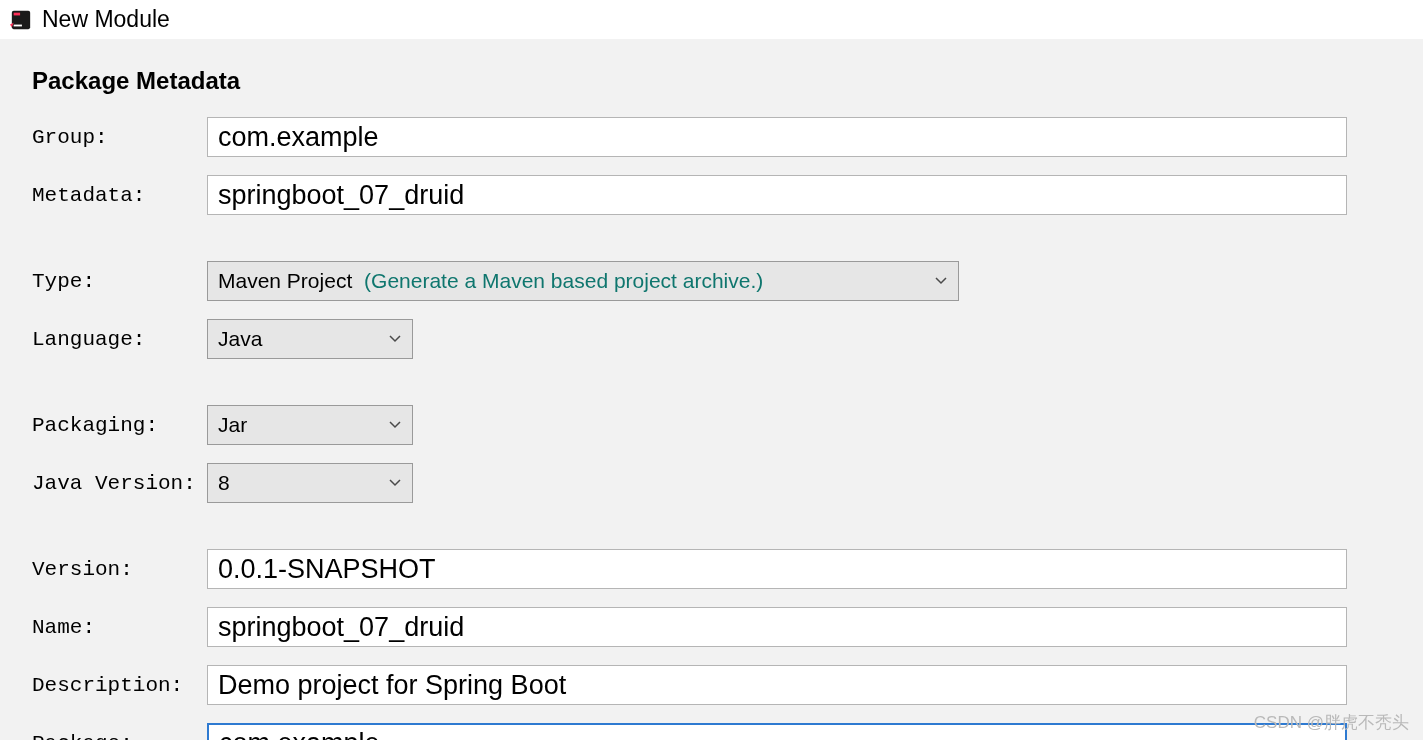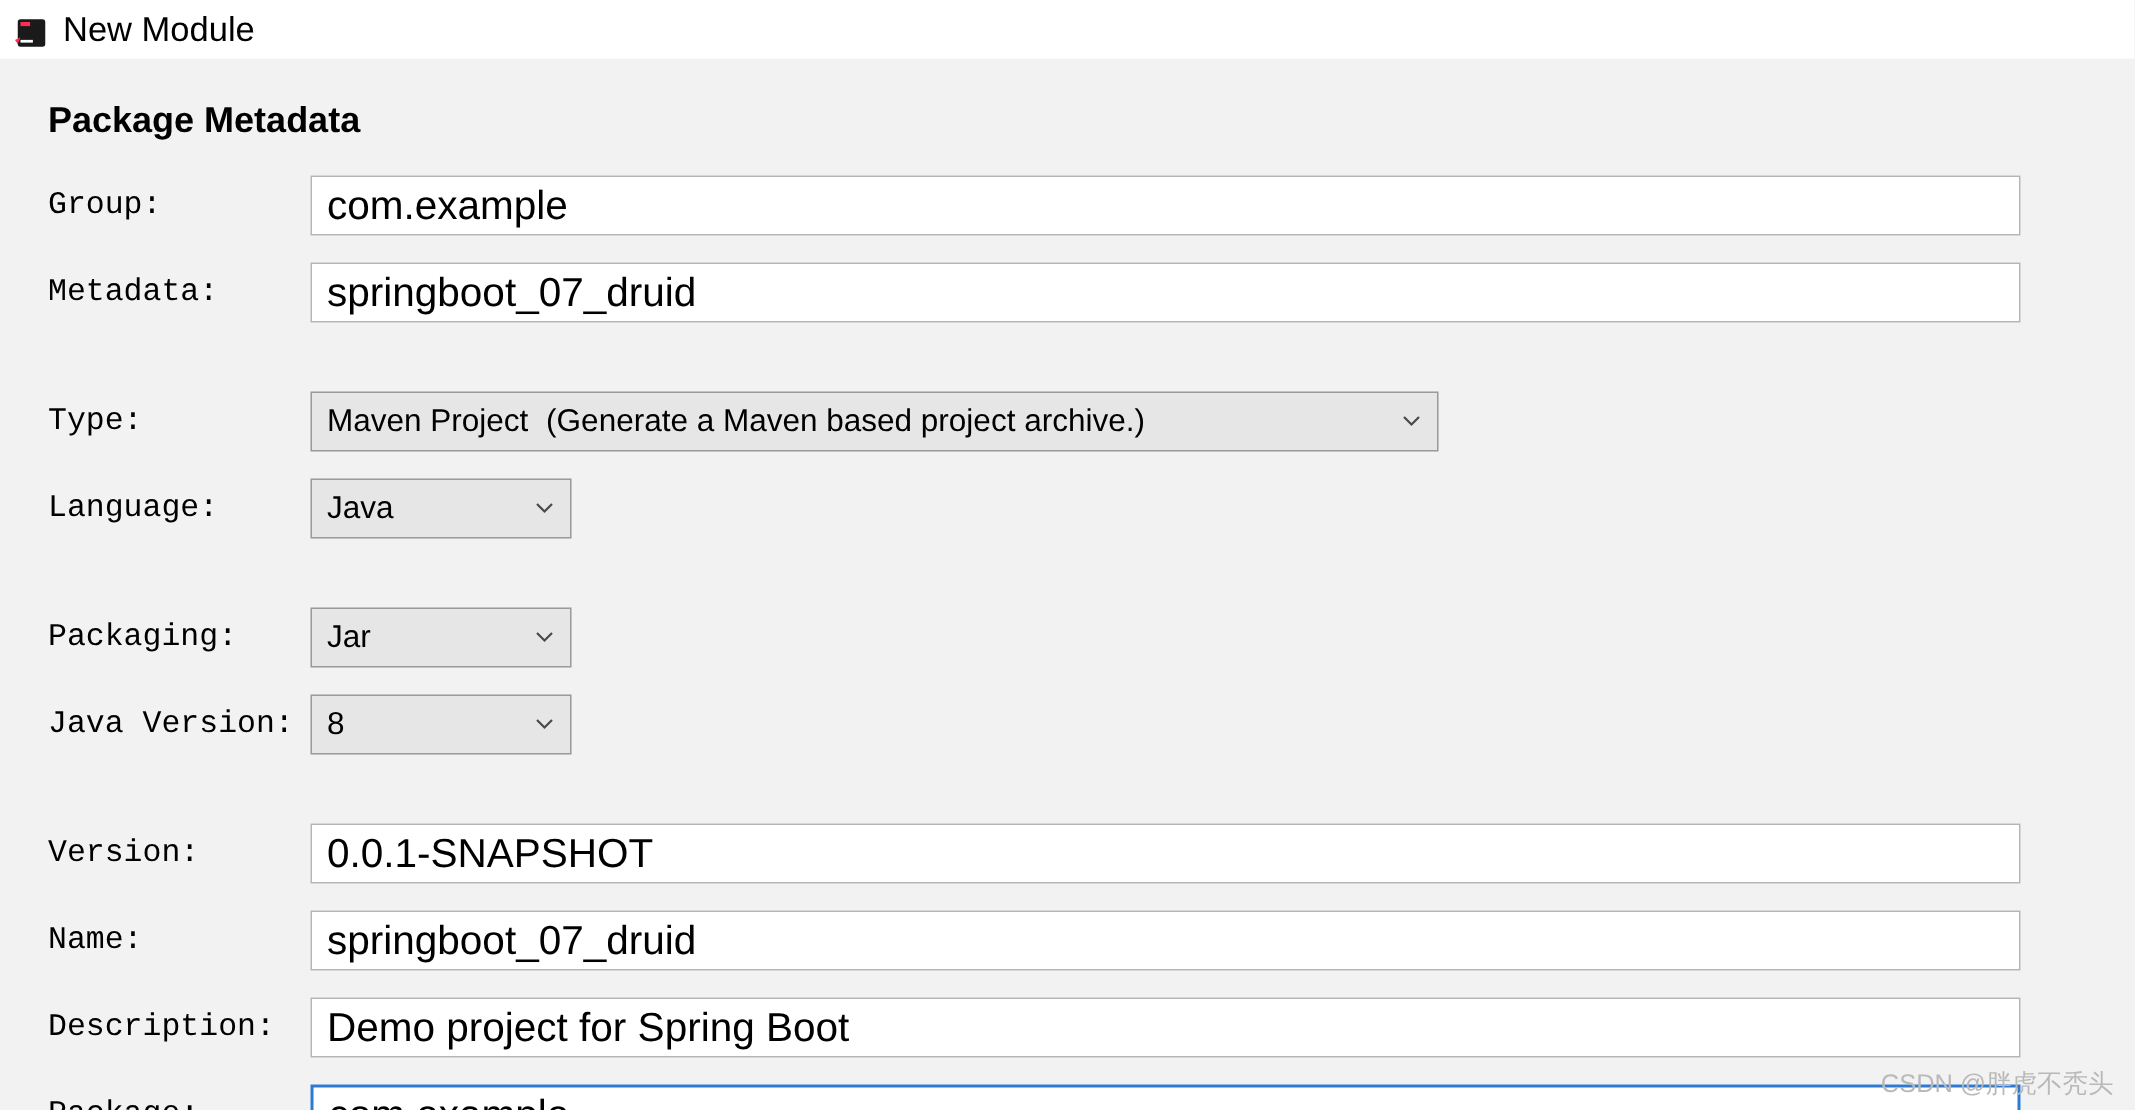--- a/index.html
+++ b/index.html
@@ -14,21 +14,21 @@
       color: #000;
       width: 1423px;
       height: 740px;
       overflow: hidden;
       position: relative;
     }
     .title-bar {
       background: #fff;
       padding: 6px 10px;
       display: flex;
-      align-items: flex-end;
+      align-items: center;
       gap: 10px;
       font-size: 23px;
     }
     .title-bar .app-icon {
       width: 22px;
       height: 22px;
     }
     .content {
       padding: 28px 32px 0 32px;
     }
@@ -71,33 +71,33 @@
       height: 40px;
       display: inline-flex;
       align-items: center;
       justify-content: space-between;
       padding: 0 10px;
       font-size: 21px;
       cursor: pointer;
       position: relative;
     }
     .dropdown .hint {
-      color: #000000;
+      color: #0f766e;
       margin-left: 6px;
     }
     .dropdown .chevron {
       margin-left: 18px;
       display: inline-flex;
       align-items: center;
     }
     .dropdown-wide {
       width: 752px;
     }
     .dropdown-narrow {
-      width: 174px;
+      width: 206px;
       gap: 33px;
     }
     .watermark {
       position: absolute;
       right: 14px;
       bottom: 6px;
       color: #b9b9b9;
       font-size: 17px;
       pointer-events: none;
     }

